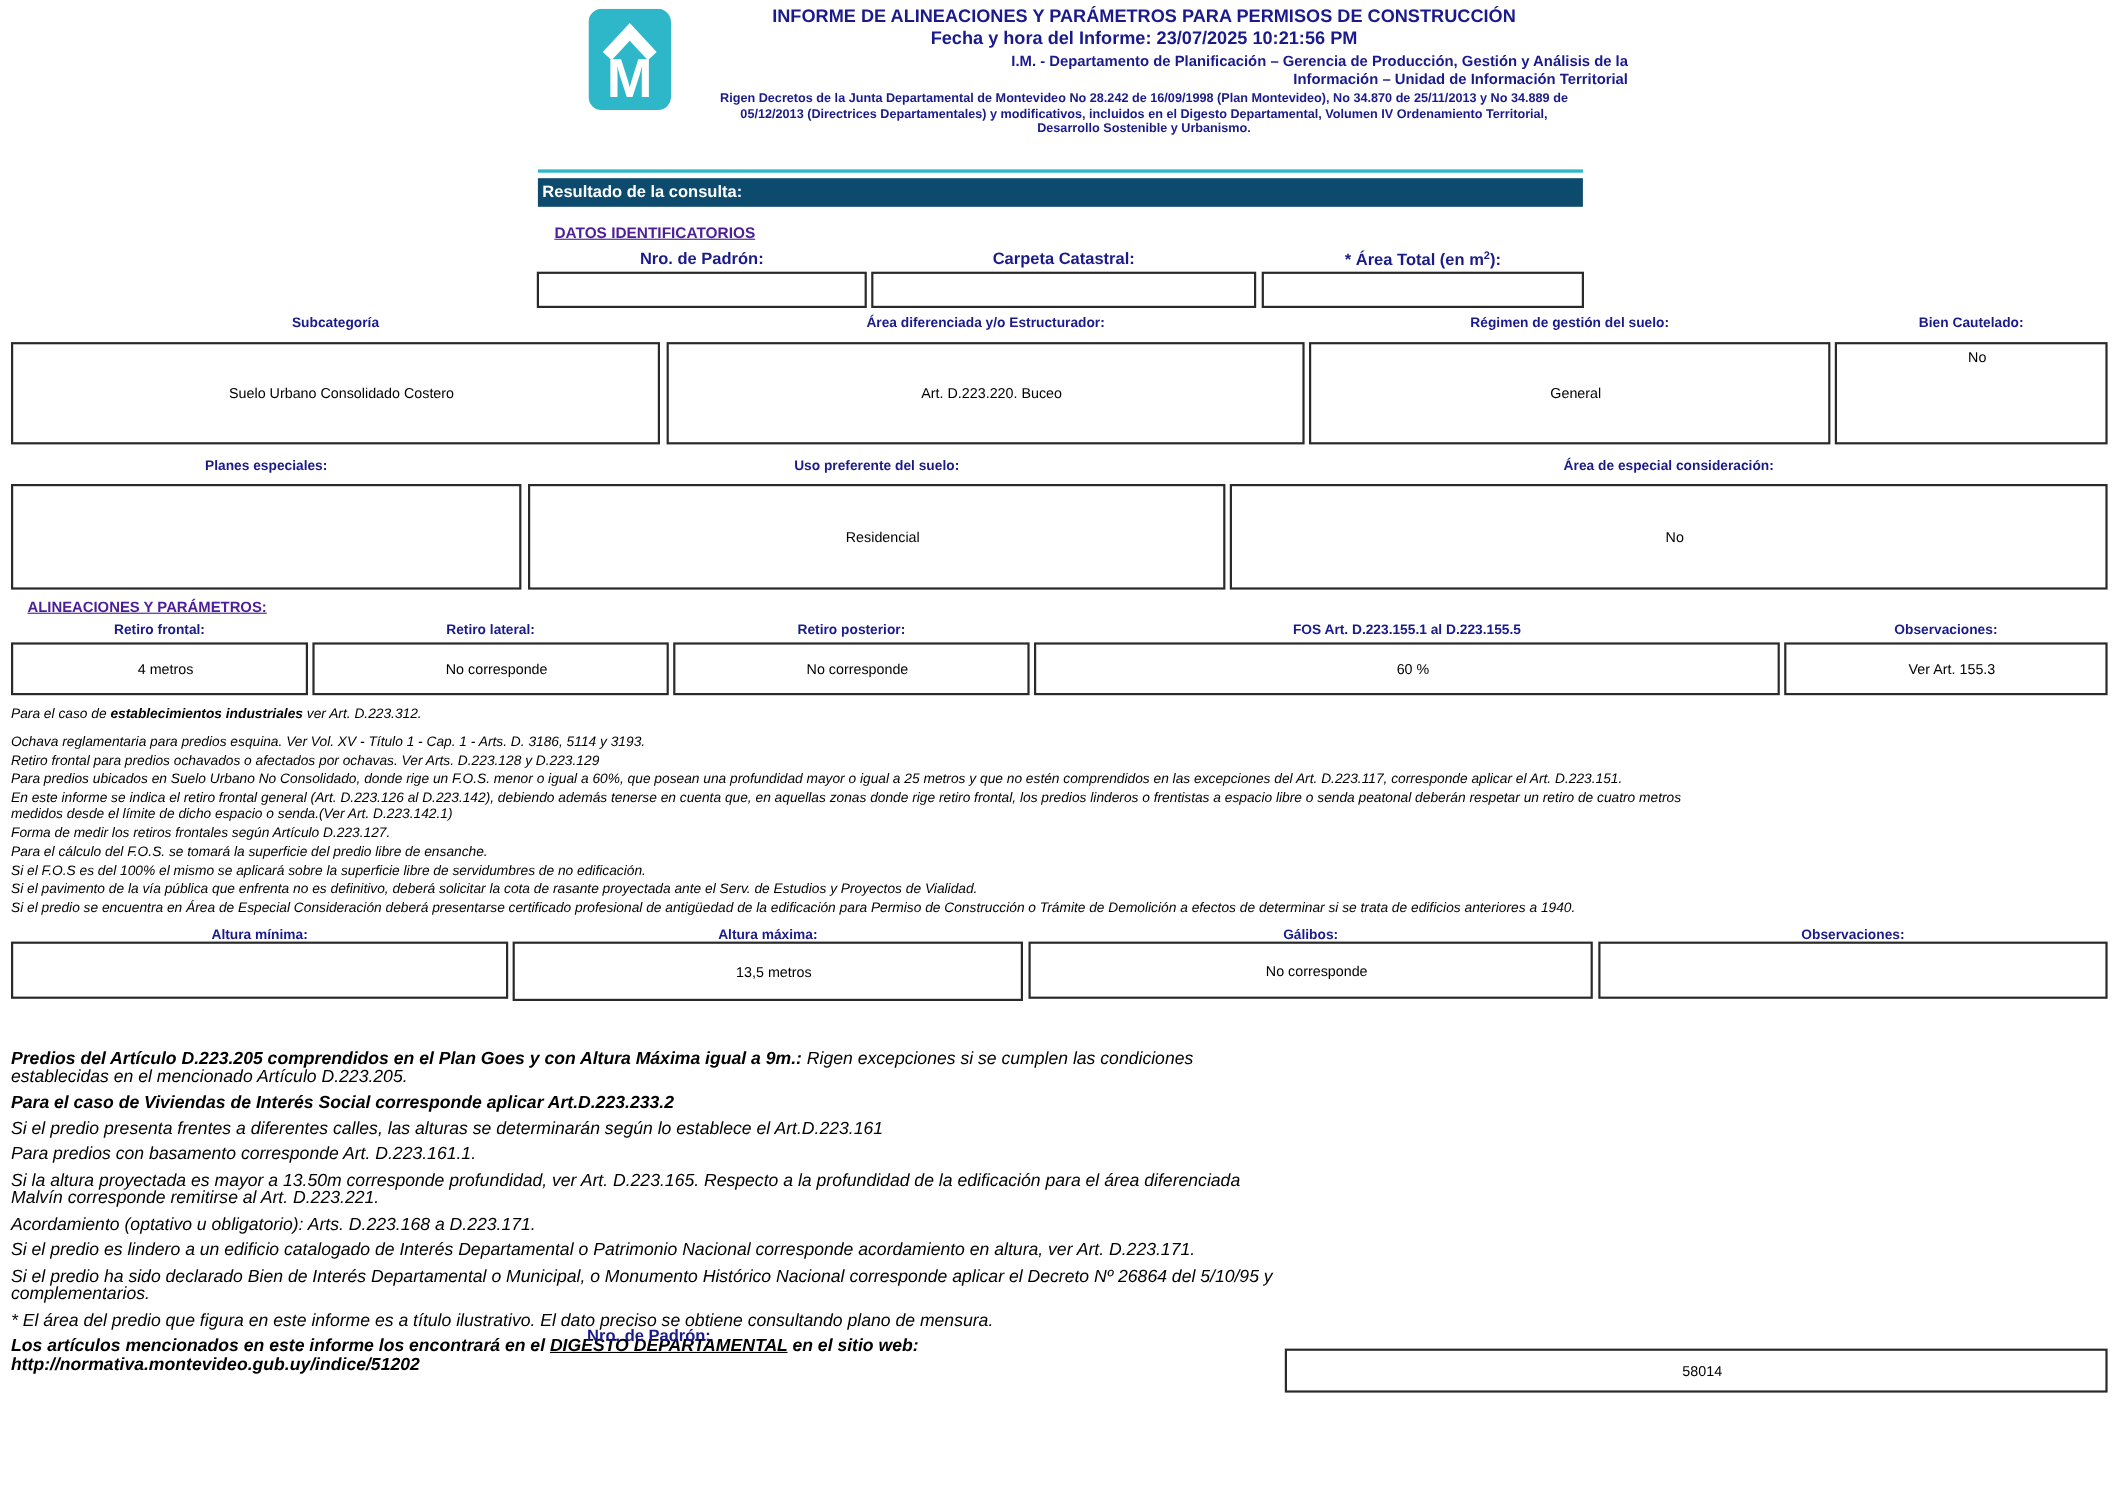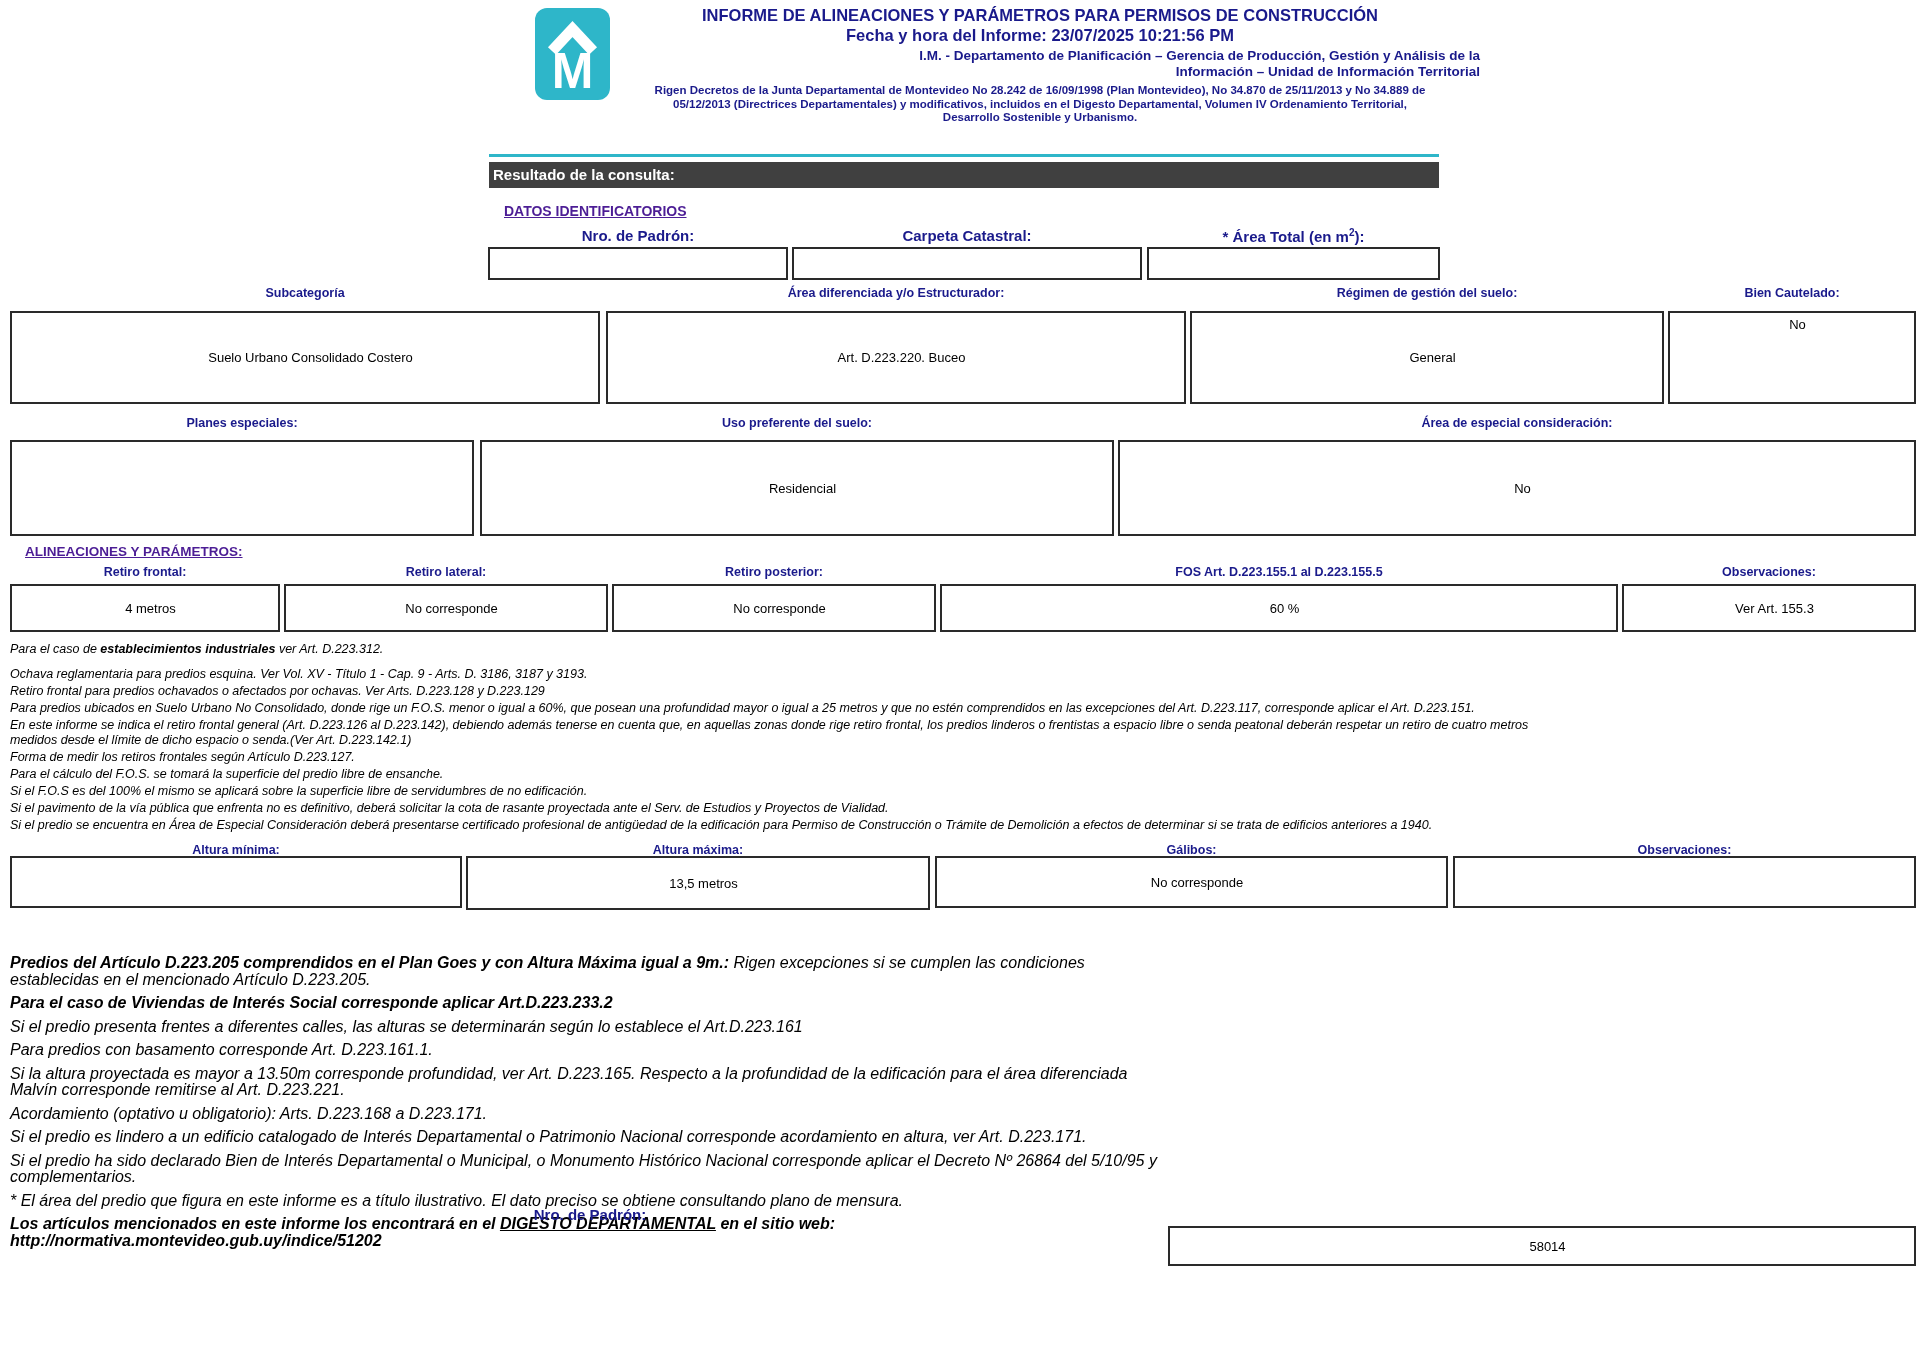--- a/index.html
+++ b/index.html
@@ -8,21 +8,21 @@
 
   
   .logo{position:absolute;left:535px;top:8px;width:75px;height:92px;}
   .hdr{position:absolute;left:600px;top:6px;width:880px;text-align:center;color:#1a1a8b;}
   .h-title{font-size:16.5px;font-weight:bold;margin:0 0 1px;}
   .h-date{font-size:16.5px;font-weight:bold;margin:0 0 3px;}
   .h-dept{font-size:13.5px;font-weight:bold;line-height:16px;text-align:right;}
   .h-decrees{font-size:11.5px;font-weight:bold;line-height:13.5px;width:780px;margin:4px auto 0;}
 
   .teal-line{position:absolute;left:489px;top:154px;width:950px;height:3px;background:#2eb6c9;}
-  .result-bar{position:absolute;left:489px;top:162px;width:950px;height:26px;background:#404040;
+  .result-bar{position:absolute;left:489px;top:162px;width:950px;height:26px;background:#0c4a6e;
               color:#fff;font-size:15px;font-weight:bold;line-height:26px;padding-left:4px;box-sizing:border-box;}
 
   .sec-heading{position:absolute;font-weight:bold;color:#4c1d95;text-decoration:underline;padding-left:15px;}
   .sh-datos{left:489px;top:203px;font-size:14px;}
   .sh-alin{left:10px;top:544px;font-size:13.5px;}
 
   .flabel{position:absolute;text-align:center;color:#1a1a8b;font-weight:bold;font-size:12.5px;}
   .flabel.big{font-size:15px;}
   .fbox{position:absolute;border:2px solid #2a2a2a;box-sizing:border-box;background:#fff;
         display:flex;align-items:center;justify-content:center;}
@@ -134,21 +134,21 @@
     </div>
   <div class="fbox" style="left:940px;top:584px;width:678px;height:48px">
       <span class="fval">60 %</span>
     </div>
   <div class="fbox" style="left:1622px;top:584px;width:294px;height:48px">
       <span class="fval">Ver Art. 155.3</span>
     </div>
 
   <div class="fnotes">
       <p><span>Para el caso de </span><span class="b">establecimientos industriales</span><span> ver Art. D.223.312.</span></p>
-      <p><span>Ochava reglamentaria para predios esquina. Ver Vol. XV - Título 1 - Cap. 9 - Arts. D. 3186, 3187 y 3193.</span></p>
+      <p><span>Ochava reglamentaria para predios esquina. Ver Vol. XV - Título 1 - Cap. 1 - Arts. D. 3186, 5114 y 3193.</span></p>
       <p><span>Retiro frontal para predios ochavados o afectados por ochavas. Ver Arts. D.223.128 y D.223.129</span></p>
       <p><span>Para predios ubicados en Suelo Urbano No Consolidado, donde rige un F.O.S. menor o igual a 60%, que posean una profundidad mayor o igual a 25 metros y que no estén comprendidos en las excepciones del Art. D.223.117, corresponde aplicar el Art. D.223.151.</span></p>
       <p><span>En este informe se indica el retiro frontal general (Art. D.223.126 al D.223.142), debiendo además tenerse en cuenta que, en aquellas zonas donde rige retiro frontal, los predios linderos o frentistas a espacio libre o senda peatonal deberán respetar un retiro de cuatro metros medidos desde el límite de dicho espacio o senda.(Ver Art. D.223.142.1)</span></p>
       <p><span>Forma de medir los retiros frontales según Artículo D.223.127.</span></p>
       <p><span>Para el cálculo del F.O.S. se tomará la superficie del predio libre de ensanche.</span></p>
       <p><span>Si el F.O.S es del 100% el mismo se aplicará sobre la superficie libre de servidumbres de no edificación.</span></p>
       <p><span>Si el pavimento de la vía pública que enfrenta no es definitivo, deberá solicitar la cota de rasante proyectada ante el Serv. de Estudios y Proyectos de Vialidad.</span></p>
       <p><span>Si el predio se encuentra en Área de Especial Consideración deberá presentarse certificado profesional de antigüedad de la edificación para Permiso de Construcción o Trámite de Demolición a efectos de determinar si se trata de edificios anteriores a 1940.</span></p>
     </div>
 

